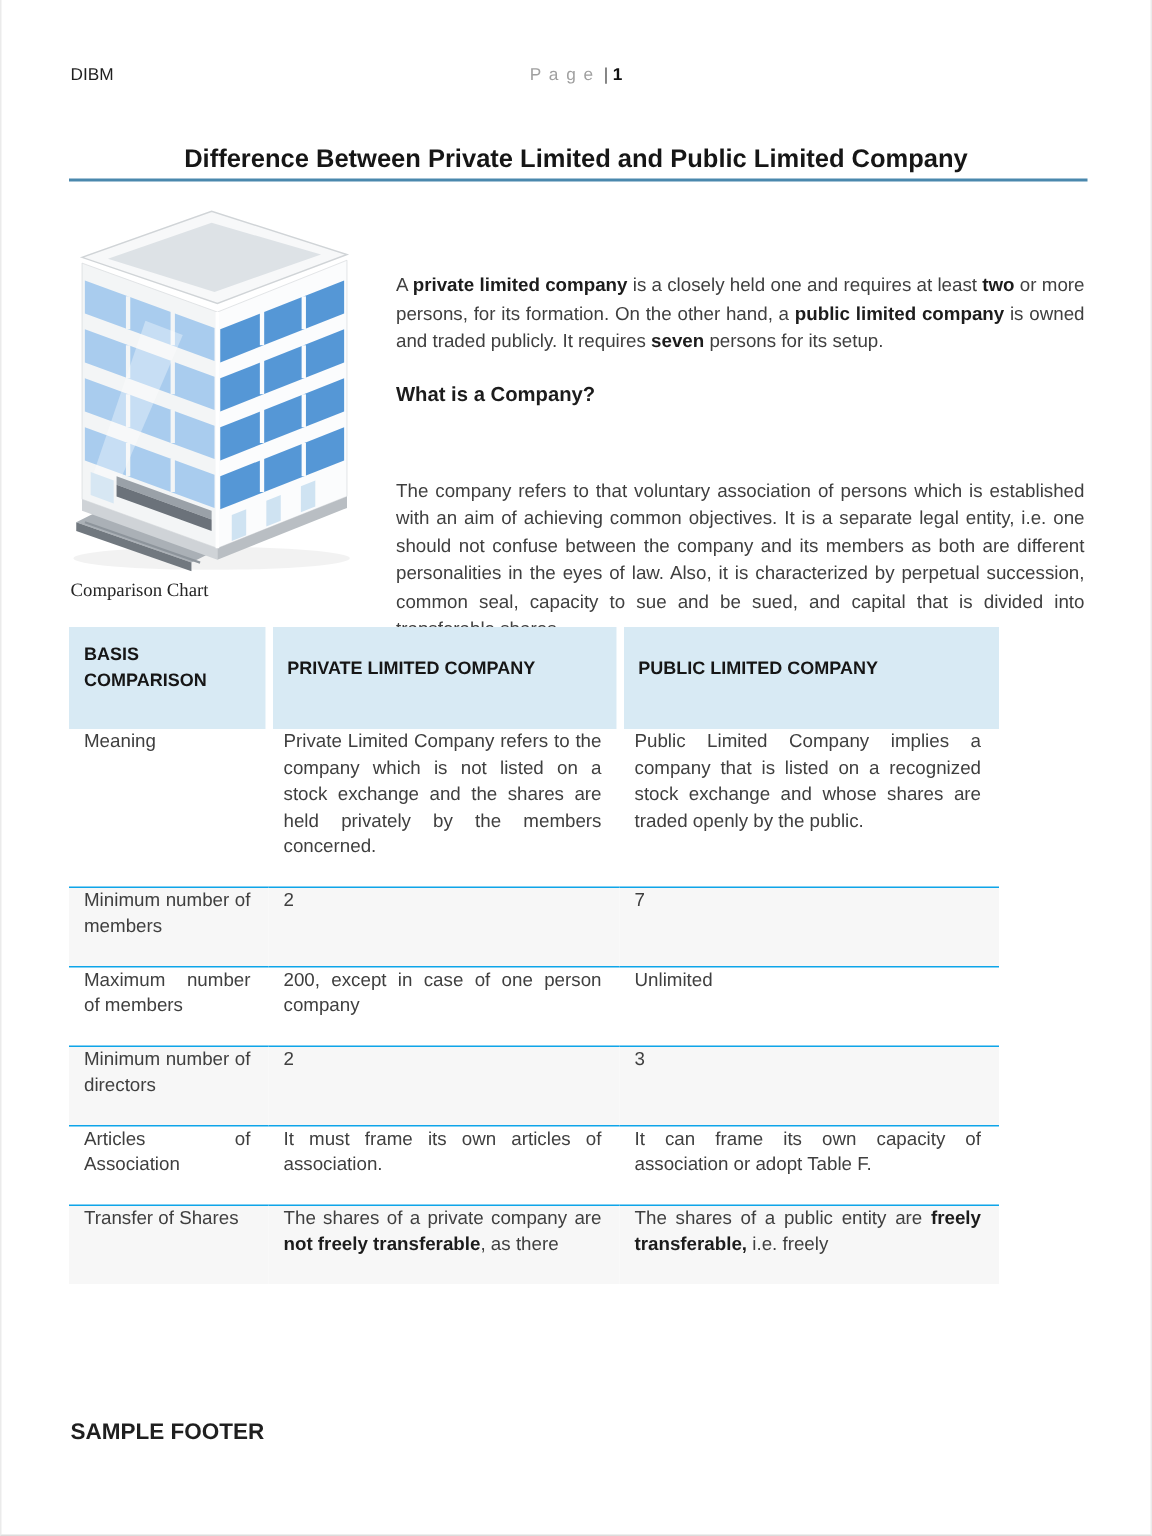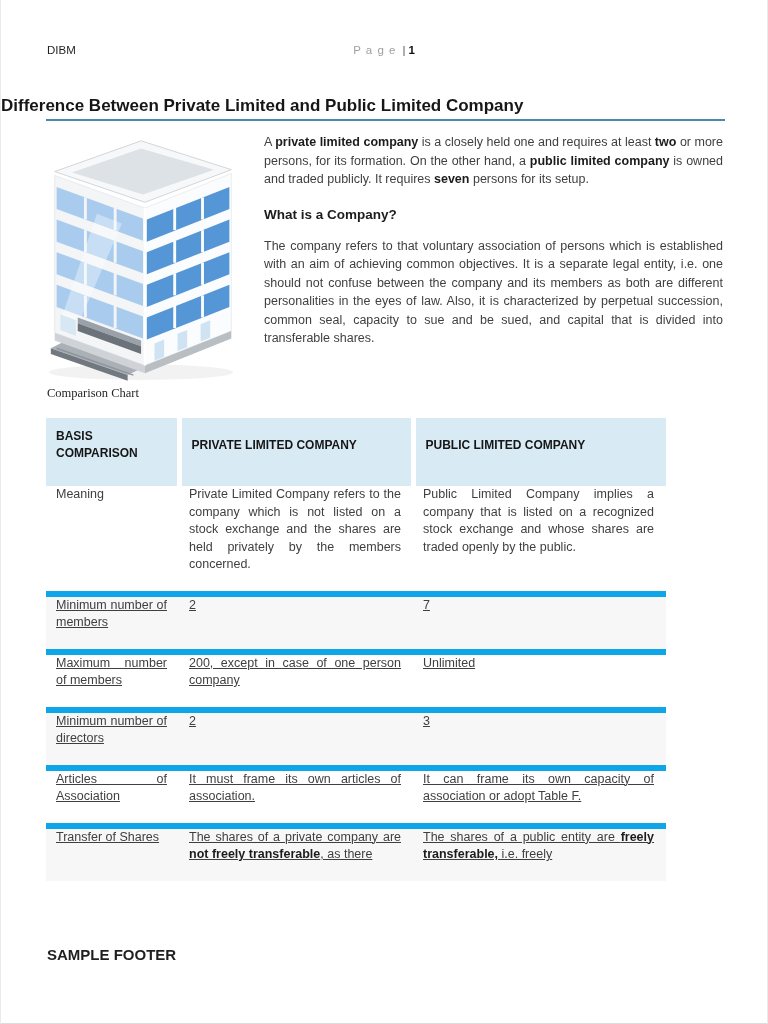--- a/index.html
+++ b/index.html
@@ -18,52 +18,52 @@
 
   
   .doc-header { position: absolute; top: 44px; left: 0; width: 100%; height: 16px; }
   .doc-header .left { position: absolute; left: 46px; font-size: 11.5px; color: #1f1f1f; }
   .doc-header .center { position: absolute; left: 0; width: 100%; text-align: center; font-size: 11.5px; }
   .doc-header .page-word { color: #a0a0a0; letter-spacing: 1px; }
   .doc-header .page-sep { color: #555; margin: 0 3px 0 6px; }
   .doc-header .page-num { font-weight: 700; color: #111; }
 
   
-  .title { position: absolute; top: 96px; left: 0; width: 100%; text-align: left;
+  .title { position: absolute; top: 96px; left: 0; width: 100%; text-align: center;
            font-size: 17px; font-weight: 700; color: #161616; }
   .title-rule { position: absolute; top: 119px; left: 45px; width: 679px; height: 2px; background: #4a88ad; }
 
   
   .intro-row { position: absolute; top: 133px; left: 46px; width: 676px; display: flex; }
   .left-col { width: 217px; flex: 0 0 217px; }
   .building { display: block; }
   .chart-label { font-size: 12.5px; color: #262626; margin-top: 5px; font-family: Liberation Serif, serif; }
   .text-col { flex: 1; }
-  .text-col p { font-size: 12.5px; line-height: 18.5px; color: #3f3f3f; text-align: justify; }
+  .text-col p { font-size: 12.5px; line-height: 18.5px; color: #3f3f3f; text-align: justify; margin-top: 48px; }
   .text-col p b, td b { font-weight: 700; color: #1c1c1c; }
   .text-col h2 { font-size: 13.5px; font-weight: 700; color: #1c1c1c; margin: 18px 0 15px 0; }
 
   
   table.cmp { position: absolute; top: 418px; left: 45px; width: 620px;
               border-collapse: collapse; table-layout: fixed; }
   table.cmp col.c1 { width: 133px; }
   table.cmp col.c2 { width: 234px; }
   table.cmp col.c3 { width: 253px; }
   table.cmp th {
     background: #d8eaf4; text-align: left; vertical-align: middle;
     font-size: 12px; font-weight: 700; color: #161616; line-height: 17px;
     padding: 10px 10px 24px 10px; height: 65px;
   }
   table.cmp th + th { border-left: 5px solid #ffffff; }
   table.cmp td {
     vertical-align: top; text-align: justify;
     font-size: 12.5px; line-height: 17.5px; color: #3f3f3f;
     padding: 0 12px 17px 10px;
   }
-  table.cmp tbody tr + tr td { border-top: 6px solid #0ea5e9; text-decoration: underline; }
+  table.cmp tbody tr + tr td { border-top: 1px solid #0ea5e9; }
   table.cmp tbody tr:nth-child(even) td { background: #f7f7f7; }
 
   
   .doc-footer { position: absolute; top: 946px; left: 46px; font-size: 15px;
                 font-weight: 600; color: #1f1f1f; }
 </style>
 </head>
 <body>
 
 <div class="page">

